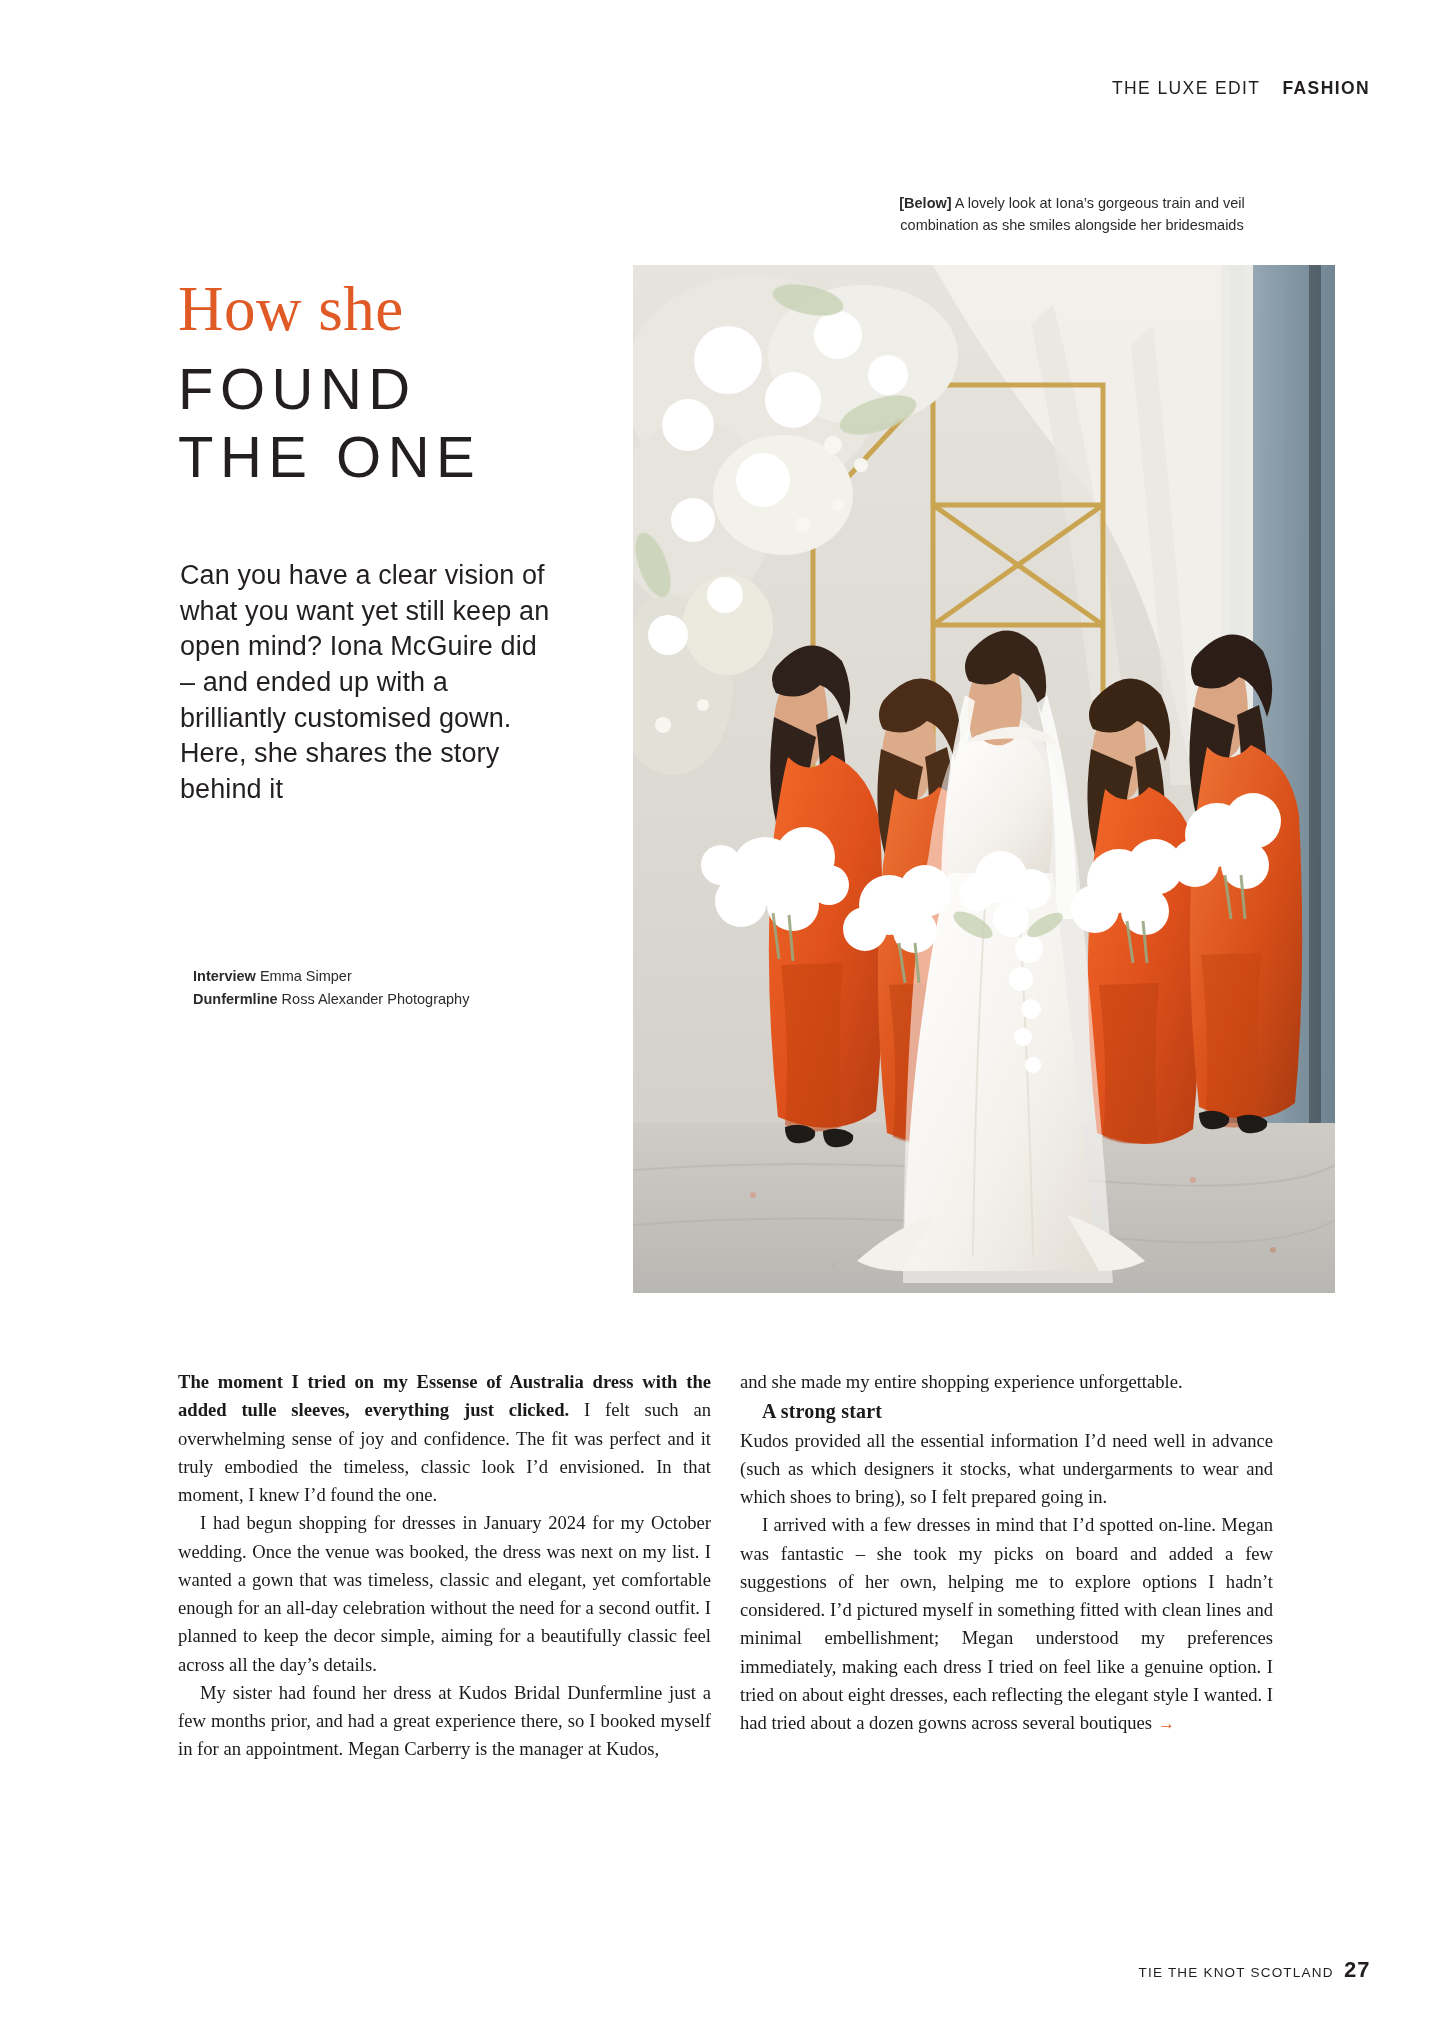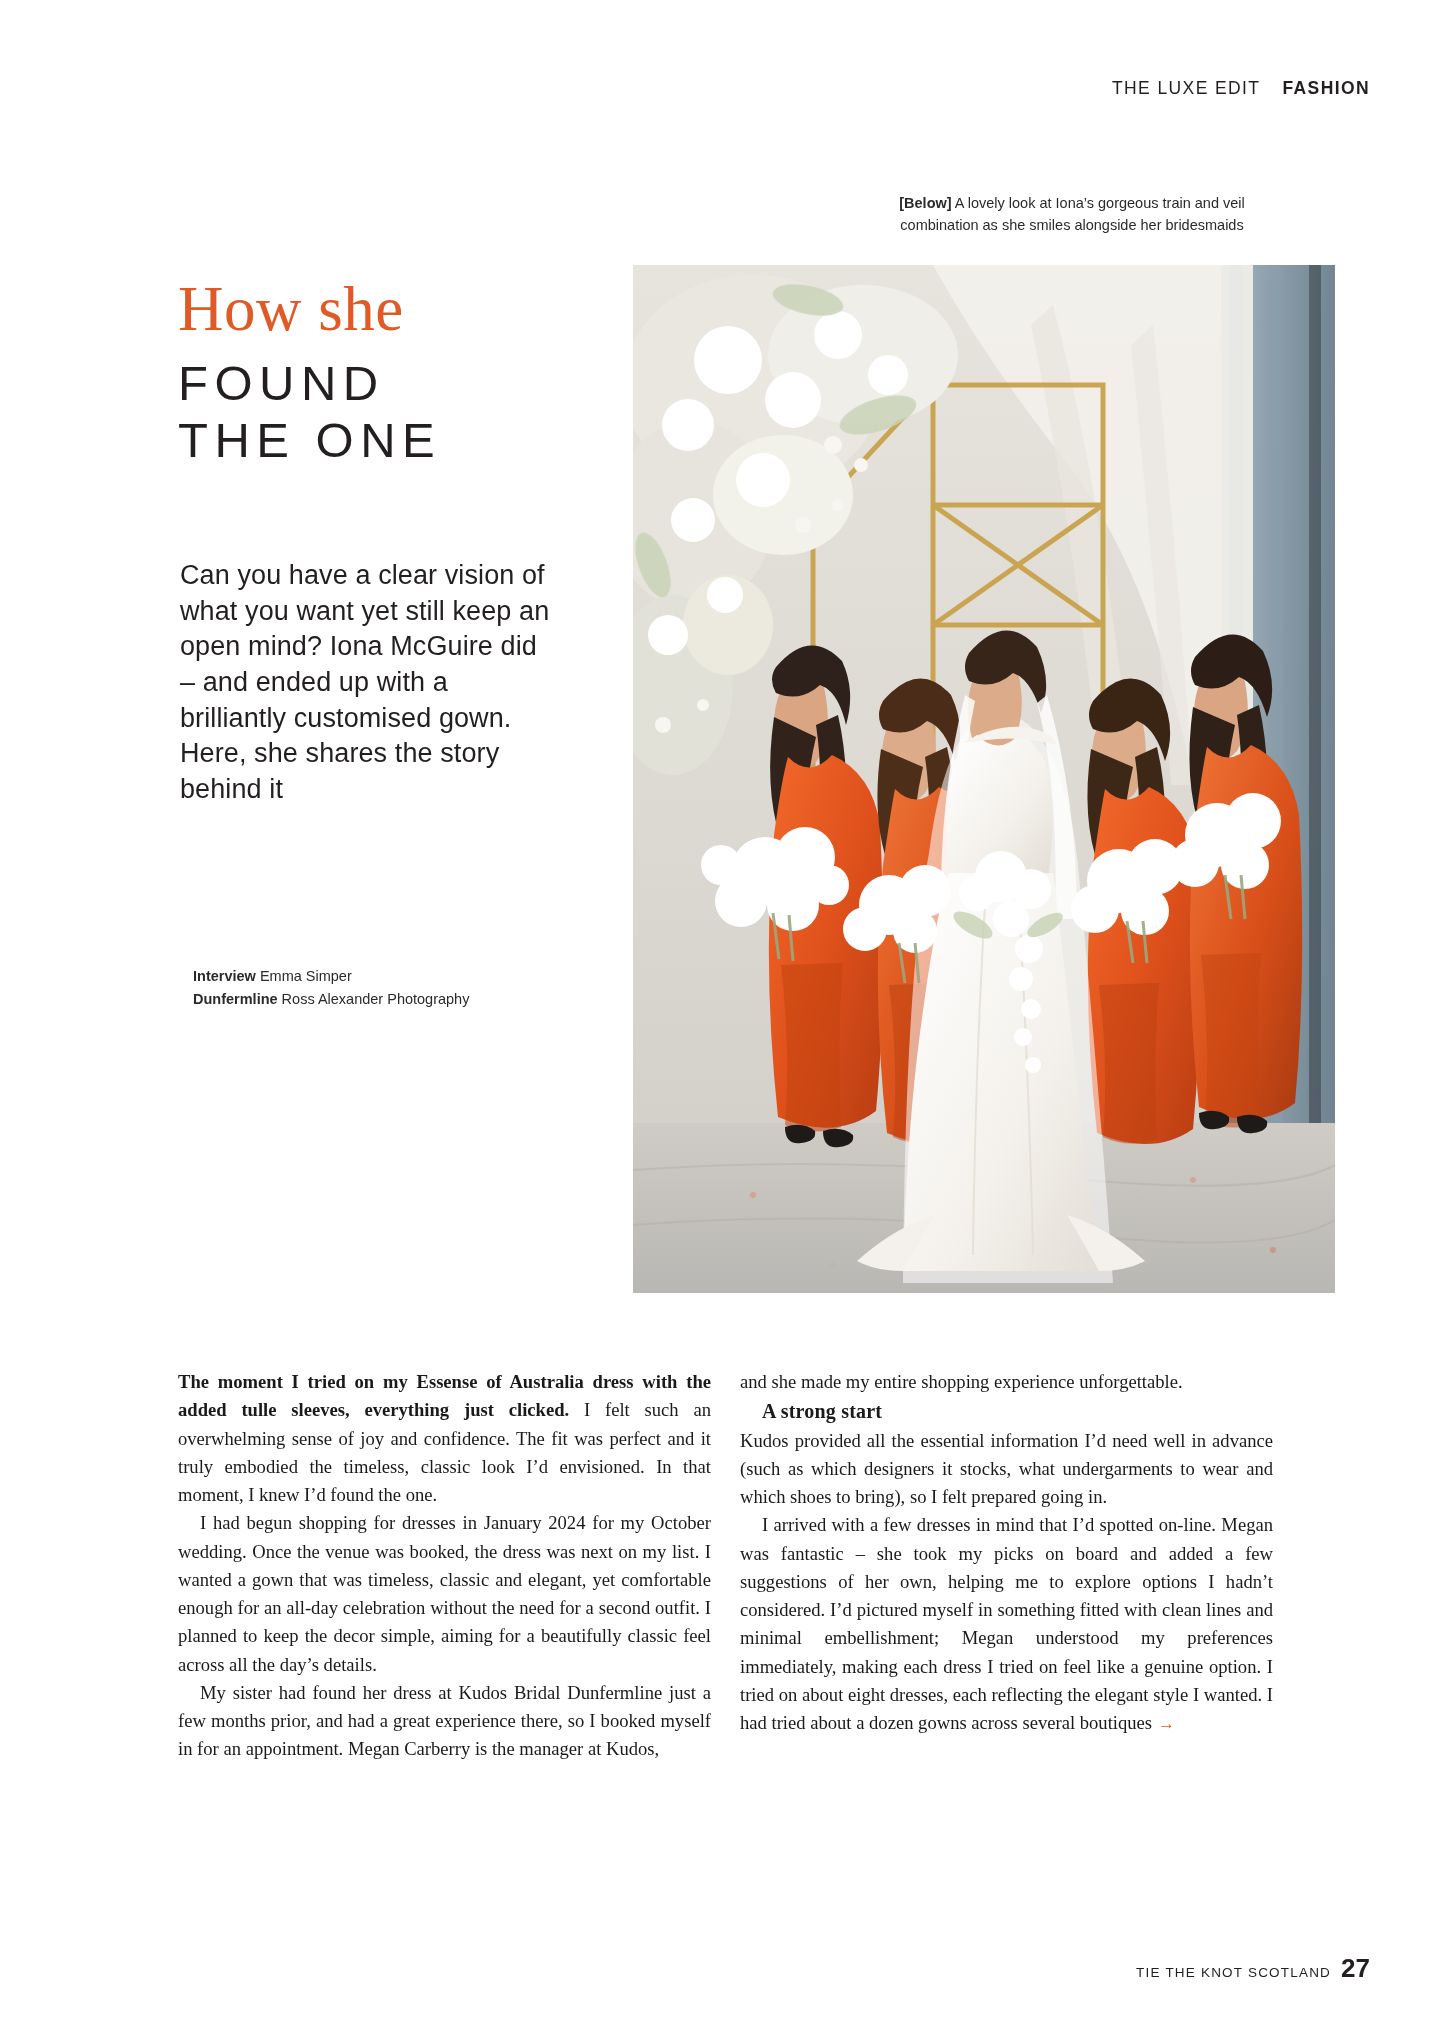--- a/index.html
+++ b/index.html
@@ -54,21 +54,21 @@
     line-height: 1.0;
     color: #e05a25;
     letter-spacing: 0.5px;
     margin: 16px 0 14px 0;
     font-weight: 400;
   }
   .headline .line2,
   .headline .line3 {
     font-family: "Liberation Sans", sans-serif;
     font-weight: 300;
-    font-size: 49px;
+    font-size: 58px;
     line-height: 1.17;
     letter-spacing: 6.5px;
     color: #231f20;
     margin: 0;
   }
 
   
   .standfirst {
     position: absolute;
     left: 180px;
@@ -142,23 +142,24 @@
     right: 75px;
     bottom: 60px;
     font-size: 13.5px;
     letter-spacing: 1.2px;
     color: #231f20;
     display: flex;
     align-items: baseline;
     gap: 10px;
   }
   .folio .num {
-    font-size: 26px;
+    font-size: 22px;
     font-weight: 700;
     letter-spacing: 0;
+    font-family: Liberation Mono, monospace;
   }
 </style>
 </head>
 <body>
 
 <div class="runhead">
   <span class="light">THE LUXE EDIT</span>
   <span class="bold">FASHION</span>
 </div>
 

